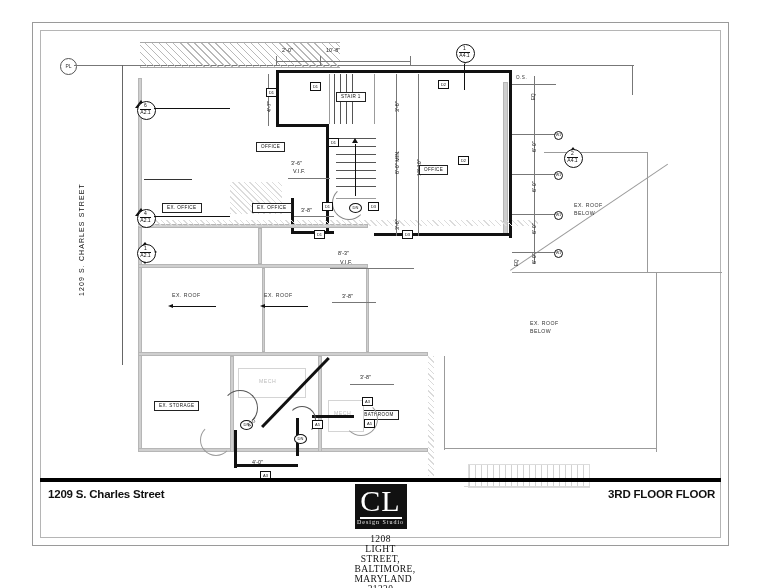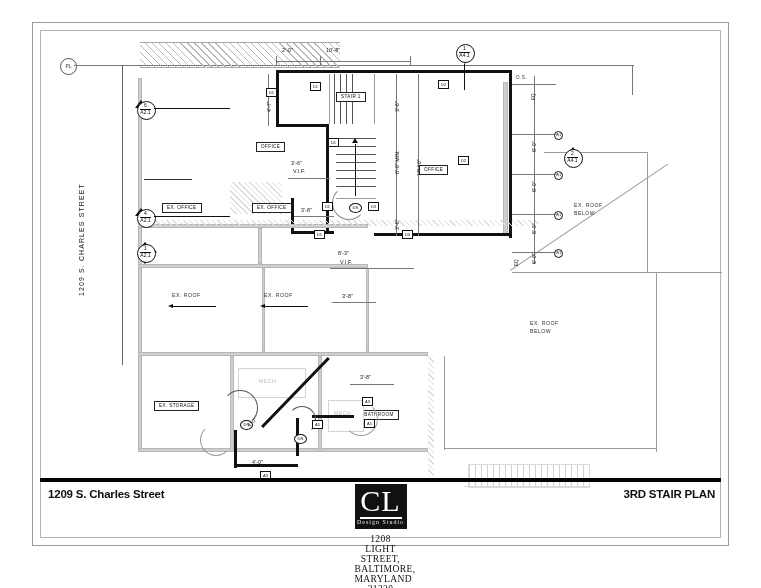--- a/index.html
+++ b/index.html
@@ -280,21 +280,21 @@
     </div>
 
     <div class="arrowline" style="left:100px;top:145px;width:48px;background:#333;"></div>
     <div class="dimln" style="left:440px;top:31px;width:150px;"></div>
     <div class="dimlnv" style="left:588px;top:31px;height:30px;"></div>
   </div>
 
   <div class="tl-rule"></div>
   <div class="titleblock">
     <div class="tb-left">1209 S. Charles Street</div>
-    <div class="tb-right">3RD STAIR PLAN</div>
+    <div class="tb-right">3RD FLOOR FLOOR</div>
     <div class="logo">
       <div class="logo-box">
         <div class="logo-cl">CL</div>
         <div class="logo-under"></div>
         <div class="logo-ds">Design Studio</div>
       </div>
       <div class="addr">1208  LIGHT  STREET,  BALTIMORE,  MARYLAND  21230</div>
     </div>
   </div>
 

